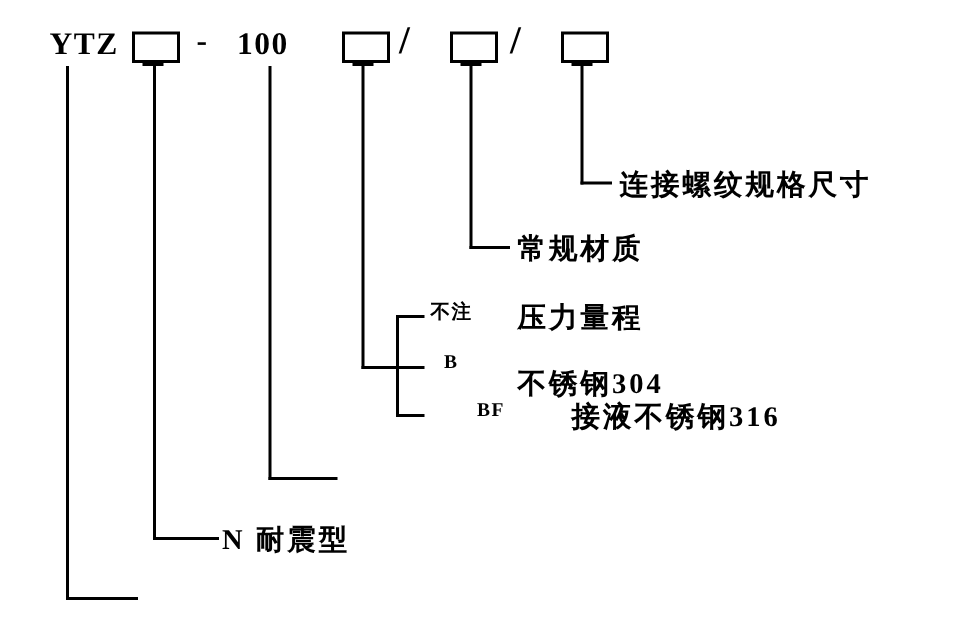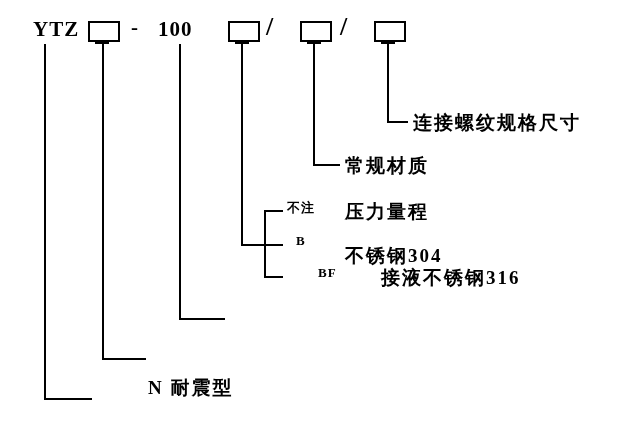--- a/index.html
+++ b/index.html
@@ -82,16 +82,16 @@
   <span class="txt code" style="left:287px; top:199px;">不注</span>
   <span class="txt label" style="left:345px; top:199px;">压力量程</span>
 
   <span class="txt code" style="left:296px; top:233px;">B</span>
   <span class="txt label" style="left:345px; top:243px;">不锈钢304</span>
 
   <span class="txt code" style="left:290px; top:265px;margin-left:28px;">BF</span>
   <span class="txt label" style="left:345px; top:265px;margin-left:36px;">接液不锈钢316</span>
 
 
-  <span class="txt label" style="left:148px; top:347px;margin-top:28px;">N 耐震型</span>
+  <span class="txt label" style="left:148px; top:347px;">N 耐震型</span>
 
 
 </div>
 
 </body></html>

